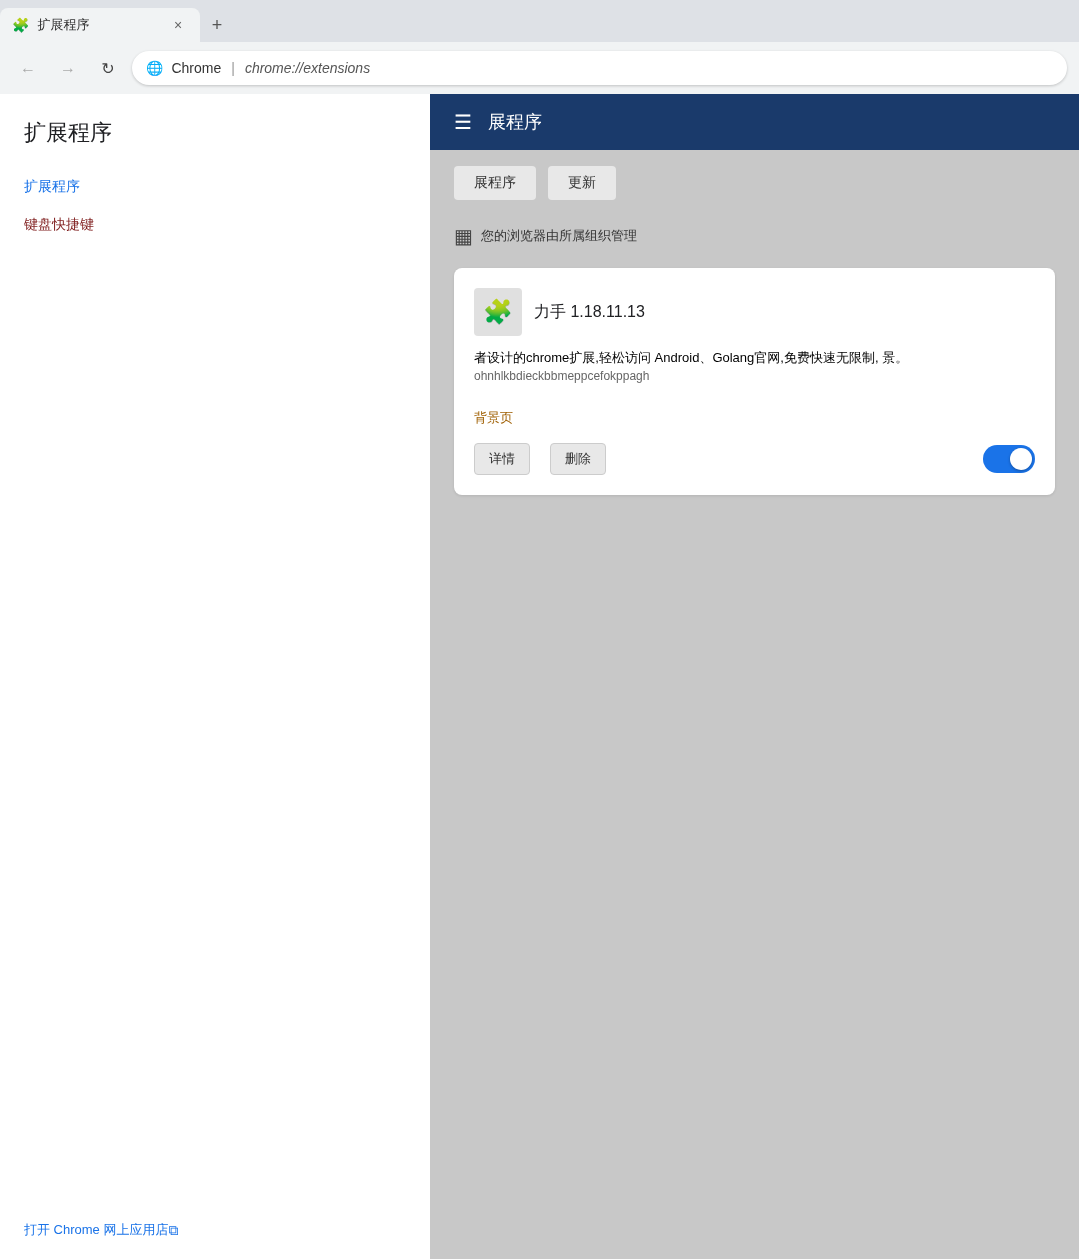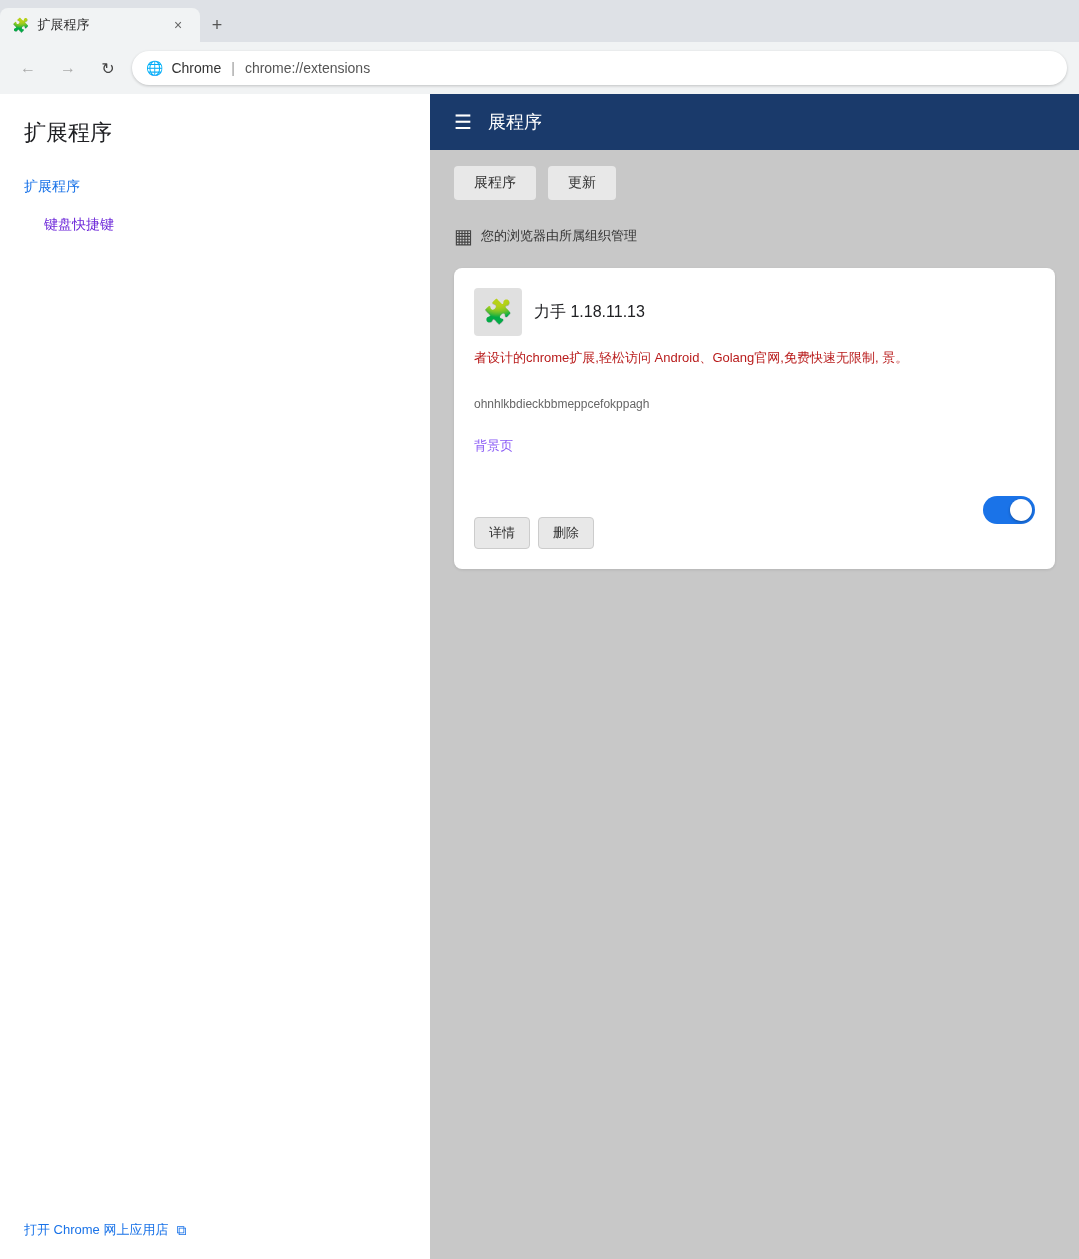--- a/index.html
+++ b/index.html
@@ -87,21 +87,21 @@
       padding: 0 14px;
       gap: 8px;
       font-size: 14px;
       color: #333;
       border: none;
       box-shadow: 0 1px 3px rgba(0,0,0,0.2);
     }
     .address-icon { font-size: 14px; color: #5f6368; }
     .address-url { color: #333; font-size: 14px; text-align: right; }
     .address-separator { color: #999; margin: 0 2px; }
-    .address-scheme { color: #555; }
+    .address-scheme { color: #555; font-style: italic; }
 
     
     .main-content {
       display: flex;
       width: 100%;
       height: calc(1259px - 94px);
     }
 
     
     .sidebar {
@@ -123,22 +123,21 @@
     .sidebar-nav li {
       padding: 10px 24px;
       font-size: 14px;
       cursor: pointer;
     }
     .sidebar-nav li.active {
       color: #1a73e8;
       font-weight: 500;
     }
     .sidebar-nav li.inactive {
-      color: #6d28d9;
-      margin-left: 20px;
+      color: #7f1d1d;
     }
 
     
     .content-area {
       flex: 1;
       background: #c8c8c8;
       overflow: hidden;
       position: relative;
     }
 
@@ -218,47 +217,46 @@
       justify-content: center;
       font-size: 24px;
     }
     .ext-name {
       font-size: 16px;
       font-weight: 400;
       color: #202124;
     }
     .ext-description {
       font-size: 13px;
-      color: #b91c1c;
+      color: #000000;
       line-height: 1.6;
-      margin-bottom: 28px;
+      margin-bottom: 0;
     }
     .ext-id {
       font-size: 12px;
       color: #666;
       margin-bottom: 25px;
       word-break: break-all;
     }
     .ext-link {
       font-size: 13px;
-      color: #8b5cf6;
+      color: #a16207;
       cursor: pointer;
       text-decoration: none;
       text-align: center;
     }
     .ext-footer {
       display: flex;
       align-items: center;
       justify-content: space-between;
       margin-top: 16px;
     }
     .ext-actions {
       display: flex;
-      gap: 8px;
-      margin-top: 46px;
+      gap: 20px;
     }
     .ext-action-btn {
       padding: 6px 14px;
       border: 1px solid #ccc;
       border-radius: 4px;
       background: white;
       font-size: 13px;
       color: #333;
       cursor: pointer;
       background: #e8e8e8;
@@ -318,21 +316,21 @@
 
 <div class="main-content">
 
   <div class="sidebar">
     <div class="sidebar-title">扩展程序</div>
     <ul class="sidebar-nav">
       <li class="active">扩展程序</li>
       <li class="inactive">键盘快捷键</li>
     </ul>
 
-    <div style="position: absolute; bottom: 20px; left: 0; width: 394px; padding: 0 24px; display: flex; align-items: center; gap: 8px; font-size: 13px; color: #1a73e8; cursor: pointer;">
+    <div style="position: absolute; bottom: 20px; left: 0; width: 394px; padding: 0 24px; display: flex; align-items: center; font-size: 13px; color: #1a73e8; cursor: pointer;">
       <span>打开 Chrome 网上应用店</span>
       <span style="font-size: 14px;">⧉</span>
     </div>
   </div>
 
   <div class="content-area">
 
     <div class="extensions-header">
       <span class="hamburger-btn">☰</span>
       <span class="extensions-header-title">展程序</span>

